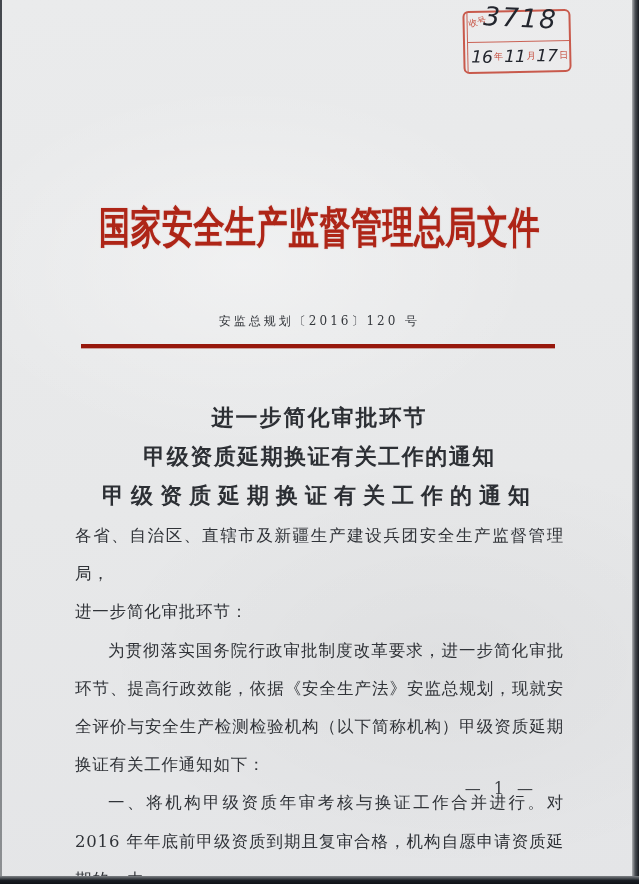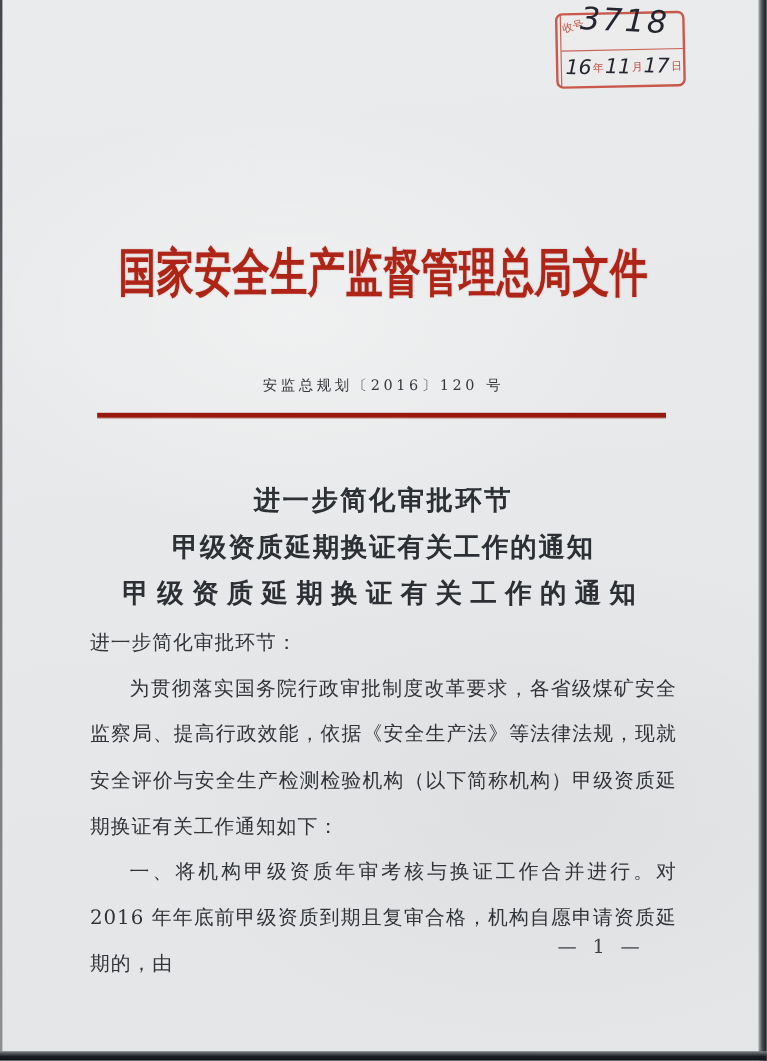--- a/index.html
+++ b/index.html
@@ -174,22 +174,23 @@
 
   <div class="red-rule"></div>
 
   <div class="doc-heading">
     <div class="hl1">进一步简化审批环节</div>
     <div class="hl2">甲级资质延期换证有关工作的通知</div>
     <div class="hl3">甲级资质延期换证有关工作的通知</div>
   </div>
 
   <div class="doc-body">
+    <div class="salutation">各省、自治区、直辖市及新疆生产建设兵团安全生产监督管理局，</div>
     <div class="salutation">进一步简化审批环节：</div>
-    <div class="para">为贯彻落实国务院行政审批制度改革要求，各省级煤矿安全监察局、提高行政效能，依据《安全生产法》等法律法规，现就安全评价与安全生产检测检验机构（以下简称机构）甲级资质延期换证有关工作通知如下：</div>
+    <div class="para">为贯彻落实国务院行政审批制度改革要求，进一步简化审批环节、提高行政效能，依据《安全生产法》安监总规划，现就安全评价与安全生产检测检验机构（以下简称机构）甲级资质延期换证有关工作通知如下：</div>
     <div class="para">一、将机构甲级资质年审考核与换证工作合并进行。对 2016 年年底前甲级资质到期且复审合格，机构自愿申请资质延期的，由</div>
   </div>
 
   <div class="page-number">— 1 —</div>
 
   <div class="edge-left"></div>
   <div class="edge-right"></div>
   <div class="edge-bottom"></div>
 
 </div>

